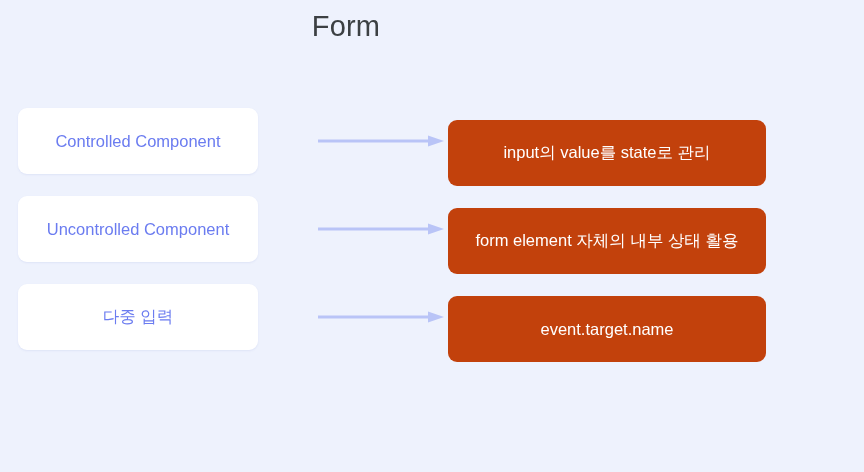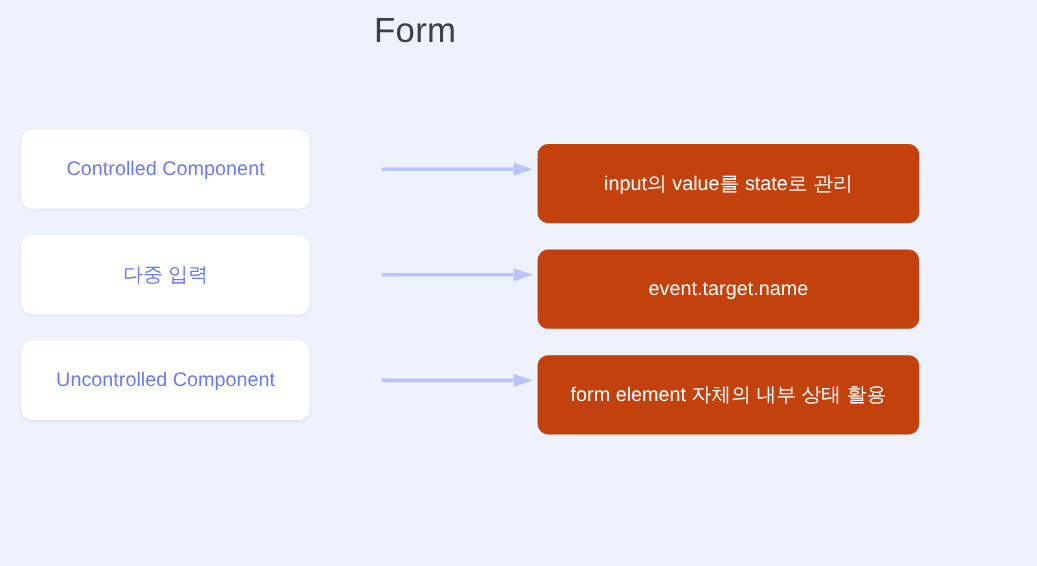--- a/index.html
+++ b/index.html
@@ -95,36 +95,36 @@
       <div class="arrow">
         <svg width="126" height="12" viewBox="0 0 126 12">
           <line x1="0" y1="6" x2="110" y2="6" stroke="#b9c4f7" stroke-width="3"></line>
           <polygon points="110,0.5 126,6 110,11.5" fill="#b9c4f7"></polygon>
         </svg>
       </div>
       <div class="right-box">input의 value를 state로 관리</div>
     </div>
 
     <div class="row">
+      <div class="left-box">Uncontrolled Component</div>
+      <div class="arrow">
+        <svg width="126" height="12" viewBox="0 0 126 12">
+          <line x1="0" y1="6" x2="110" y2="6" stroke="#b9c4f7" stroke-width="3"></line>
+          <polygon points="110,0.5 126,6 110,11.5" fill="#b9c4f7"></polygon>
+        </svg>
+      </div>
+      <div class="right-box">form element 자체의 내부 상태 활용</div>
+    </div>
+
+    <div class="row">
       <div class="left-box">다중 입력</div>
       <div class="arrow">
         <svg width="126" height="12" viewBox="0 0 126 12">
           <line x1="0" y1="6" x2="110" y2="6" stroke="#b9c4f7" stroke-width="3"></line>
           <polygon points="110,0.5 126,6 110,11.5" fill="#b9c4f7"></polygon>
         </svg>
       </div>
       <div class="right-box">event.target.name</div>
     </div>
 
-    <div class="row">
-      <div class="left-box">Uncontrolled Component</div>
-      <div class="arrow">
-        <svg width="126" height="12" viewBox="0 0 126 12">
-          <line x1="0" y1="6" x2="110" y2="6" stroke="#b9c4f7" stroke-width="3"></line>
-          <polygon points="110,0.5 126,6 110,11.5" fill="#b9c4f7"></polygon>
-        </svg>
-      </div>
-      <div class="right-box">form element 자체의 내부 상태 활용</div>
-    </div>
-
 
   </div>
 </div>
 
 </body></html>

